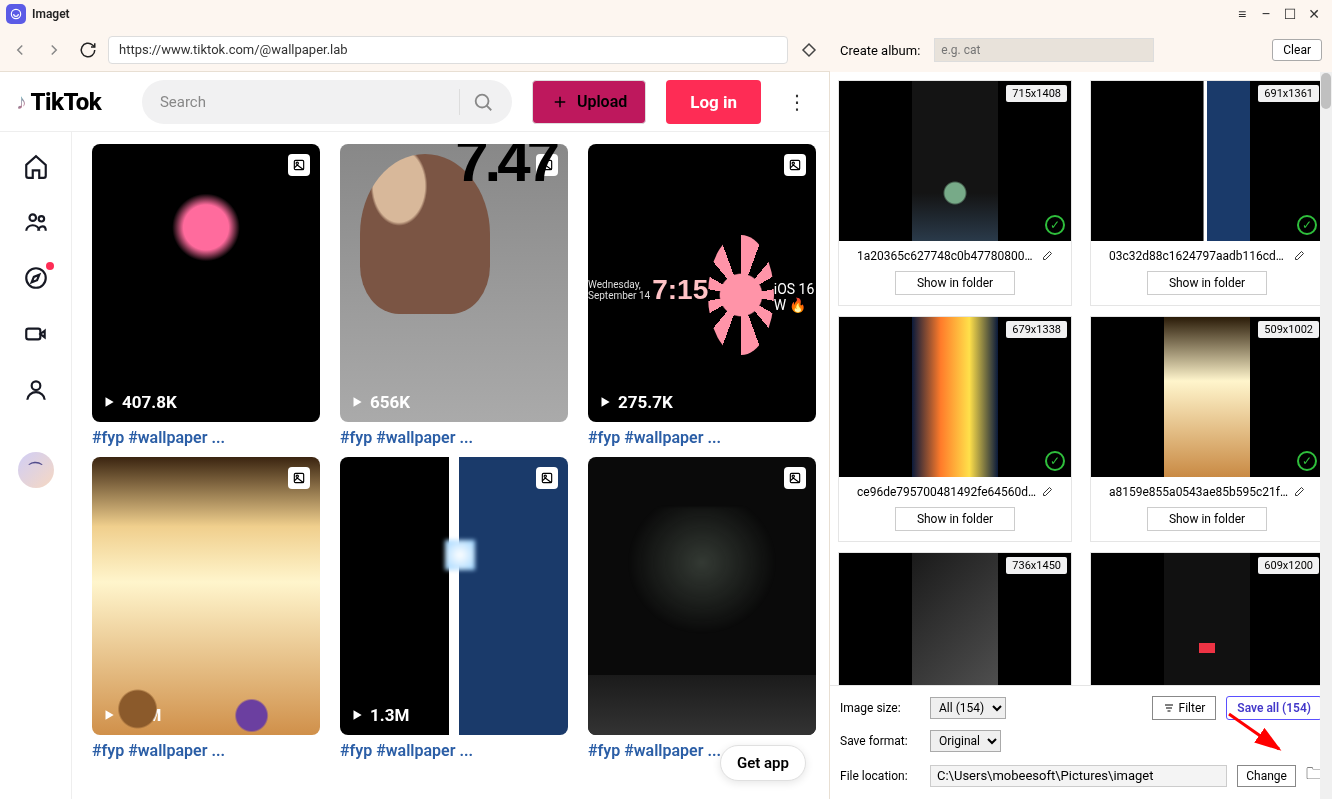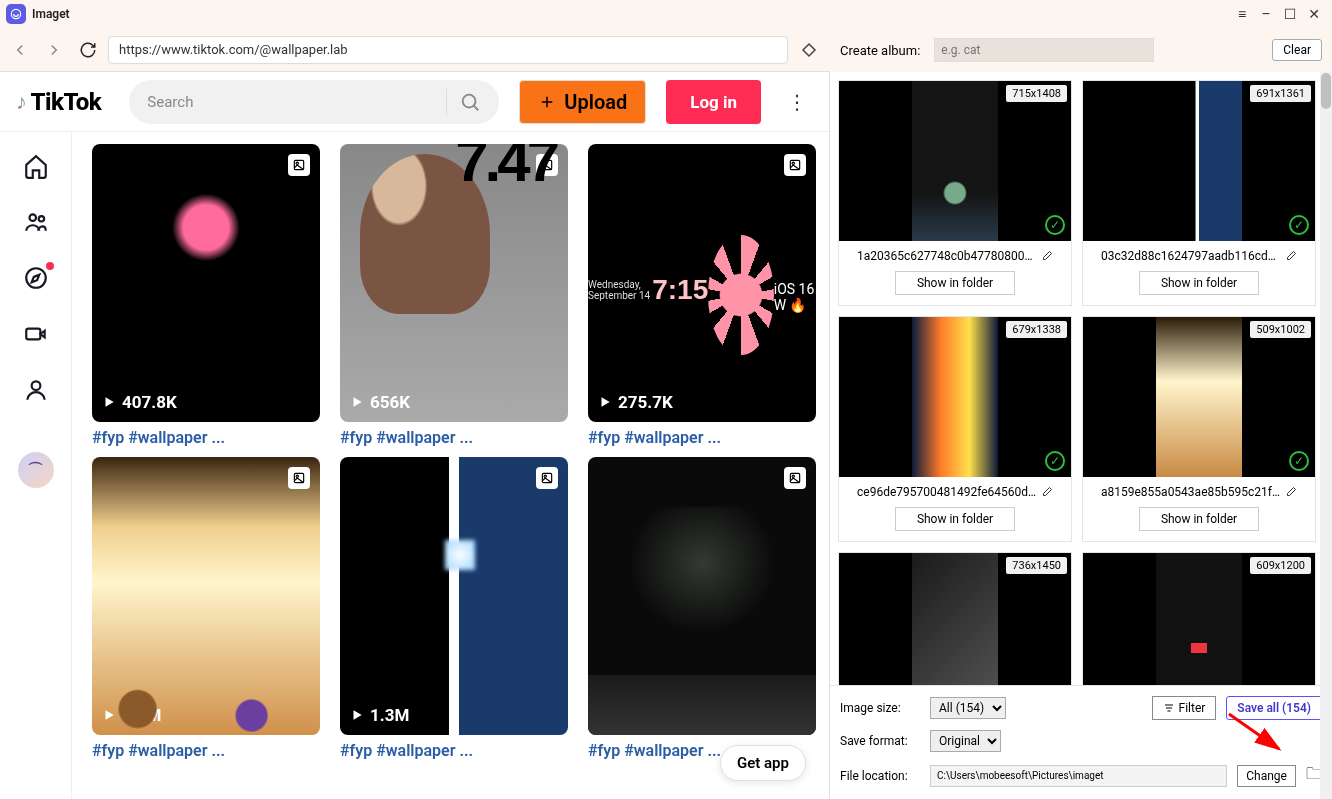--- a/index.html
+++ b/index.html
@@ -21,21 +21,21 @@
 
 .main-container { display: flex; height: calc(100% - 72px); }
 
 .left-panel { width: 830px; display: flex; flex-direction: column; border-right: 1px solid #e8dfd3; }
 
 .tiktok-header { height: 60px; background: #fff; border-bottom: 1px solid #eee; display: flex; align-items: center; padding: 0 16px; gap: 20px; }
 .tiktok-logo { display: flex; align-items: center; gap: 4px; font-size: 24px; font-weight: 800; letter-spacing: -0.5px; }
 .tiktok-logo .note { font-size: 22px; background: linear-gradient(135deg,#25f4ee,#fe2c55); -webkit-background-clip: text; color: transparent; }
 .search-box { flex:1; max-width: 370px; margin-left: auto; height: 44px; background: #f1f1f2; border-radius: 30px; display: flex; align-items: center; padding: 0 18px; color: #888; font-size: 15px; }
 .search-box .divider { width: 1px; height: 26px; background: #ddd; margin: 0 12px 0 auto; }
-.upload-btn { height: 44px; border: 1px solid #ddd; background:#f97316; border-radius: 4px; padding: 0 18px; display:flex; align-items:center; gap:8px; font-size:20px; font-weight:600; }
+.upload-btn { height: 44px; border: 1px solid #ddd; background:#be185d; border-radius: 4px; padding: 0 18px; display:flex; align-items:center; gap:8px; font-size:16px; font-weight:600; }
 .login-btn { height: 44px; background: #fe2c55; color:#fff; border:none; border-radius:4px; padding: 0 24px; font-size:17px; font-weight:700; }
 .dots-v { font-size: 20px; color: #333; padding: 0 6px; }
 
 .content-area { display: flex; flex: 1; overflow: hidden; }
 .sidebar-left { width: 72px; display: flex; flex-direction: column; align-items: center; padding-top: 20px; gap: 28px; border-right: 1px solid #eee; }
 .sb-icon { width: 28px; height: 28px; display:flex; align-items:center; justify-content:center; position:relative; }
 .sb-icon svg { width: 26px; height: 26px; stroke: #161823; fill: none; stroke-width: 2; }
 .sb-icon .dot { position:absolute; top:-2px; right:-4px; width:8px; height:8px; background:#fe2c55; border-radius:50%; }
 .arc-logo { width:36px; height:36px; border-radius:50%; background:linear-gradient(135deg,#d0cef6,#f6d8c2); display:flex; align-items:center; justify-content:center; font-size:16px; font-weight:700; color:#514c8c; margin-top:20px; }
 
@@ -71,21 +71,21 @@
 .auto-scroll { background:#5a4fff; color:#fff; border-radius:8px; padding:10px 18px; font-size:16px; font-weight:700;}
 
 
 .right-panel { flex: 1; display: flex; flex-direction: column; position: relative; }
 .album-bar { height: 44px; display:flex; align-items:center; padding: 0 10px; gap:14px; position:absolute; top:-44px; left:0; right:0; background:#fdf6f0; }
 .album-bar label{font-size:13px;}
 .album-input{ width:220px; height:24px; background:#e8e2da; border:1px solid #ddd; padding:0 6px; font-size:12px; color:#888;}
 .clear-btn{ margin-left:auto; height:22px; border:1px solid #aaa; background:#fff; padding:0 10px; font-size:12px; border-radius:3px;}
 
 .panel-body { flex:1; overflow:auto; padding: 8px; }
-.cards-row { display:flex; gap:10px; margin-bottom:10px; }
+.cards-row { display:flex; gap:18px; margin-bottom:10px; }
 .card { border:1px solid #e5e5e5; width: 234px; display:flex; flex-direction:column; }
 .card-img { height: 160px; background:#000; position:relative; display:flex; justify-content:center; }
 .card-img .inner{height:100%;width:86px;}
 .card-img .dim { position:absolute; top:4px; right:4px; background:#f1f1f2; padding:2px 6px; font-size:11px; border-radius:2px;}
 .card-img .check { position:absolute; bottom:6px; right:6px; width:20px; height:20px; border:2px solid #2fbf3c; border-radius:50%; display:flex; align-items:center; justify-content:center; color:#2fbf3c; font-size:12px;}
 .card-fn { padding: 8px 10px; font-size:12px; text-align:center; display:flex; align-items:center; justify-content:center; gap:4px; }
 .card-fn span{overflow:hidden;text-overflow:ellipsis;white-space:nowrap;max-width:180px;}
 .show-btn{ width:120px; margin:0 auto 10px; height:24px; border:1px solid #ccc; background:#fff; font-size:12px;}
 
 .art-a .inner{background:radial-gradient(circle at 50% 70%,#7a8 10px,transparent 12px),linear-gradient(#141414 70%,#2a3a4a 100%);}
@@ -95,21 +95,21 @@
 .art-e .inner{background:linear-gradient(135deg,#1a1a1a,#555);}
 .art-f .inner{background:#111;}
 .art-f .inner::after{content:"";display:block;width:16px;height:10px;background:#e34;margin:90px auto 0;}
 
 .bottom-controls { border-top:1px solid #e5e5e5; padding:10px; display:flex; flex-direction:column; gap:10px; font-size:12px; }
 .bc-row{display:flex;align-items:center;gap:10px;}
 .bc-row label{width:80px;}
 .select-box{height:22px;border:1px solid #aaa;font-size:12px;padding:0 4px;}
 .filter-btn{height:24px;border:1px solid #888;background:#fff;padding:0 10px;font-size:12px;display:flex;align-items:center;gap:4px;}
 .saveall{height:24px;border:1px solid #5a4fff;color:#4338ca;background:#fff;padding:0 10px;font-size:12px;font-weight:600;border-radius:3px;}
-.file-input{flex:1;height:22px;border:1px solid #ccc;background:#f4f4f4;font-size:10px;padding:0 6px;}
+.file-input{flex:1;height:22px;border:1px solid #ccc;background:#f4f4f4;font-size:13px;padding:0 6px;}
 .change-btn{height:22px;border:1px solid #888;padding:0 8px;font-size:12px;background:#fff;}
 .folder-icon{font-size:16px;}
 .arrow-anno{position:absolute;right:38px;bottom:36px;pointer-events:none;z-index:50;}
 .arrow-anno svg{width:70px;height:50px;}
 
 .right-scrollbar{position:absolute;right:0;top:0;width:12px;height:100%;background:#f0f0f0;}
 .right-scrollbar .thumb{width:10px;height:36px;background:#c0c0c0;margin:1px;}
 </style>
 </head>
 <body>

